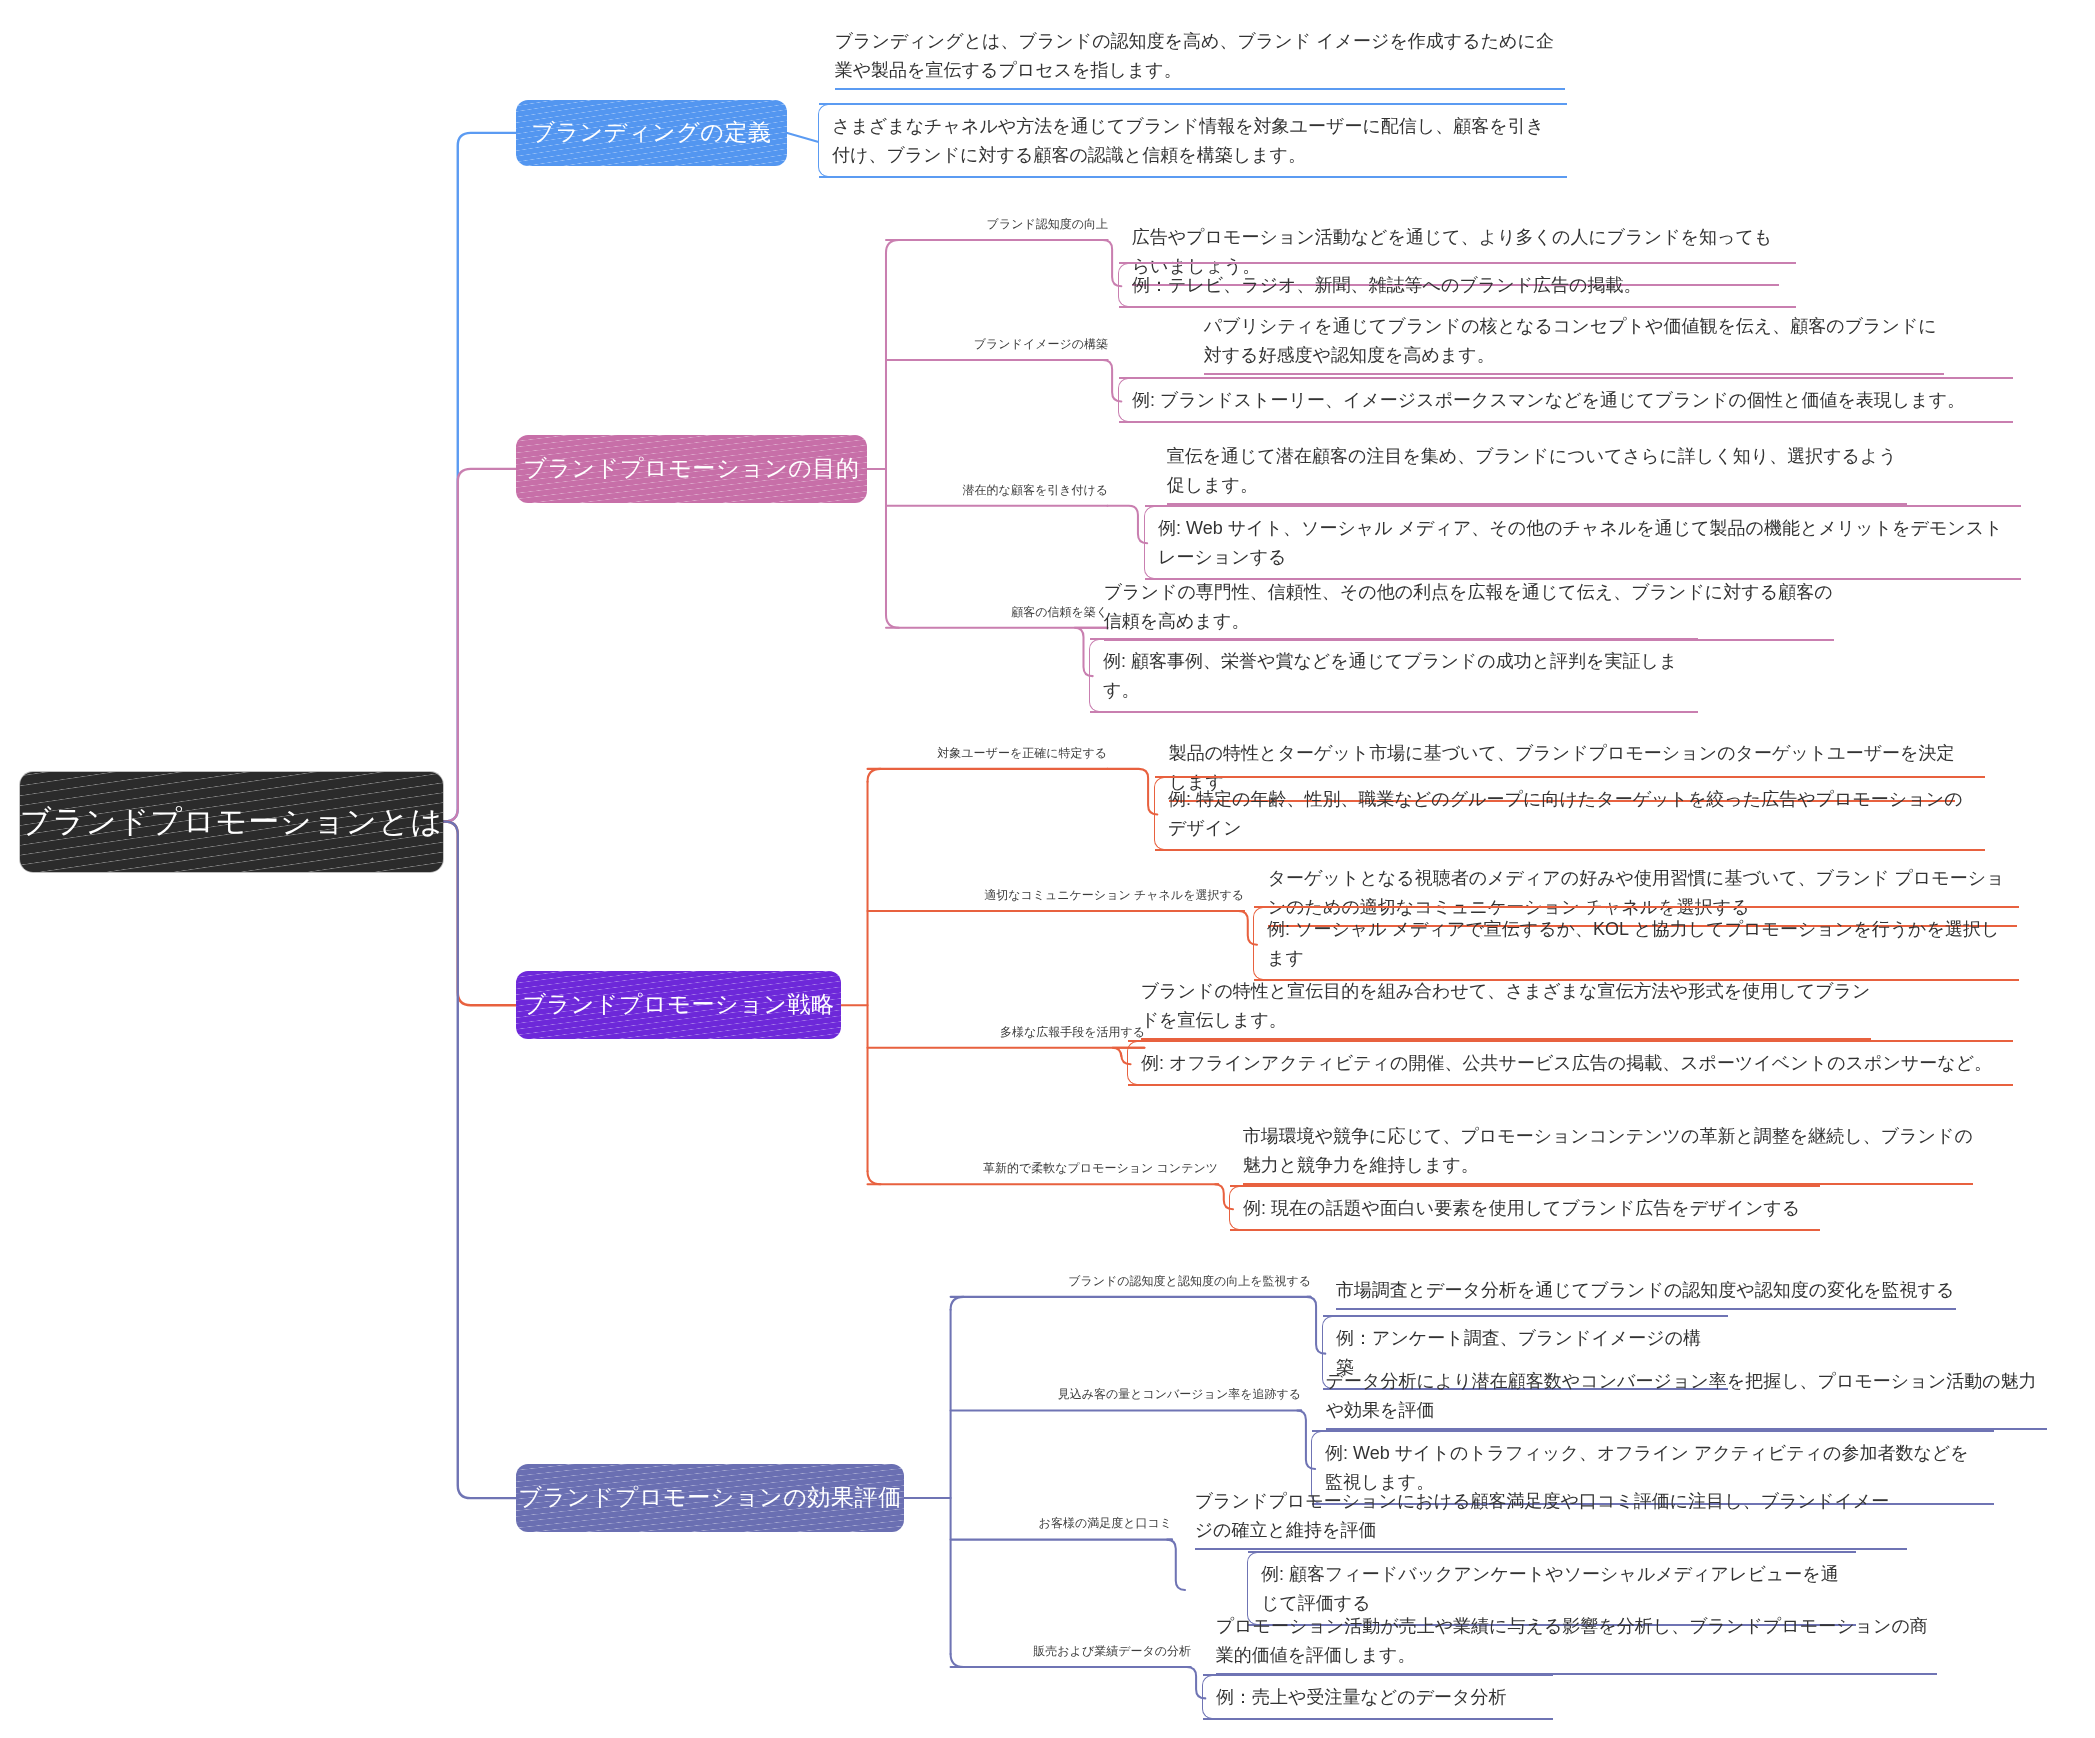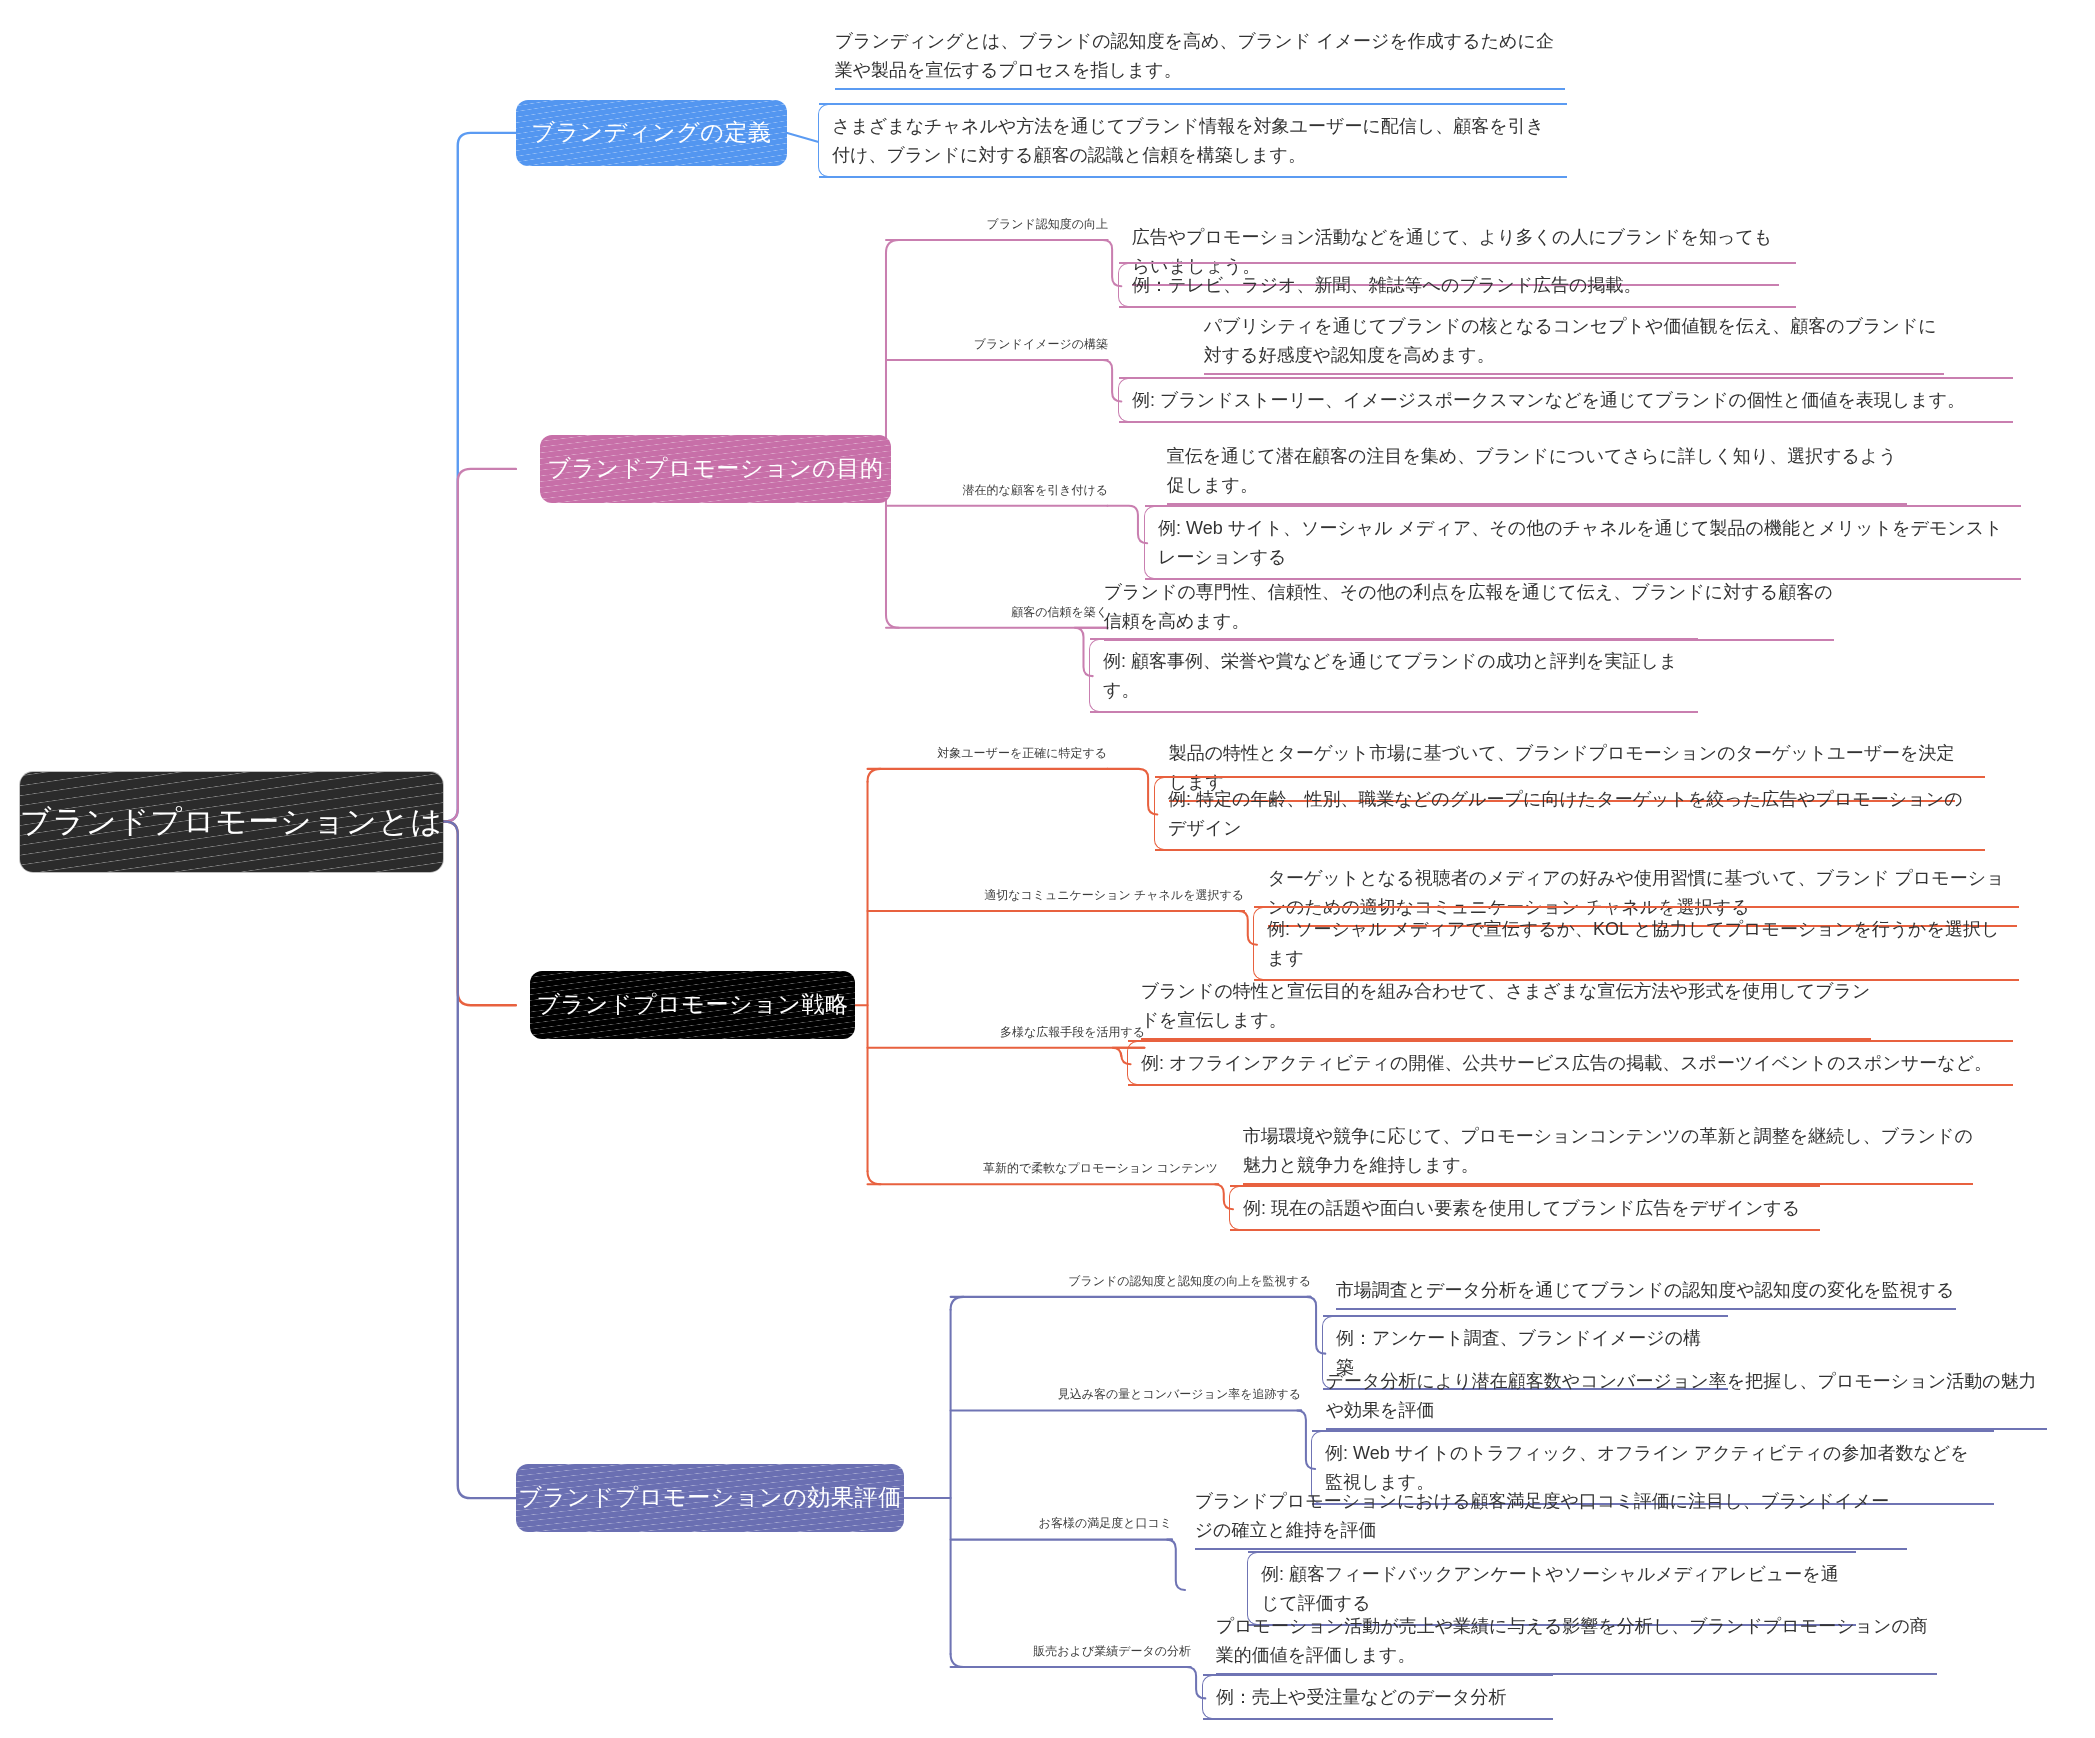--- a/index.html
+++ b/index.html
@@ -178,21 +178,21 @@
             <pattern id="h0" width="6" height="6" patternUnits="userSpaceOnUse" patternTransform="rotate(58)">
               <line x1="0" y1="0" x2="0" y2="6" stroke="#ffffff" stroke-width="1" stroke-opacity="0.40"></line>
             </pattern>
           </defs>
           <rect width="100" height="100" fill="url(#h0)"></rect>
         </svg>
         <span class="label">ブランディングの定義</span>
       </div>
       <div class="desc" style="left: 831px; top: 26px; width: 738px;"><span>ブランディングとは、ブランドの認知度を高め、ブランド イメージを作成するために企業や製品を宣伝するプロセスを指します。</span><span class="u" style="background: rgb(91, 155, 242);"></span></div>
       <div class="exbox" style="left: 818px; top: 104px; width: 749px; border-color: rgb(91, 155, 242);"><span class="cap top" style="background: rgb(91, 155, 242);"></span><span class="cap bot" style="background: rgb(91, 155, 242);"></span><span>さまざまなチャネルや方法を通じてブランド情報を対象ユーザーに配信し、顧客を引き付け、ブランドに対する顧客の認識と信頼を構築します。</span></div>
-      <div class="branch-node" style="left: 516px; top: 435px; width: 351px; height: 68px; background: rgb(199, 111, 168); margin-left: 24px;">
+      <div class="branch-node" style="left: 516px; top: 435px; width: 351px; height: 68px; background: rgb(199, 111, 168);">
         <svg class="hatch" viewBox="0 0 100 100" preserveAspectRatio="none">
           <defs>
             <pattern id="h1" width="6" height="6" patternUnits="userSpaceOnUse" patternTransform="rotate(58)">
               <line x1="0" y1="0" x2="0" y2="6" stroke="#ffffff" stroke-width="1" stroke-opacity="0.40"></line>
             </pattern>
           </defs>
           <rect width="100" height="100" fill="url(#h1)"></rect>
         </svg>
         <span class="label">ブランドプロモーションの目的</span>
       </div>
@@ -201,21 +201,21 @@
       <div class="topic2" style="left: 912px; top: 216px; width: 196px;"><span>ブランド認知度の向上</span></div>
       <div class="desc" style="left: 1162px; top: 311px; width: 748px; margin-left: 38px;"><span>パブリシティを通じてブランドの核となるコンセプトや価値観を伝え、顧客のブランドに対する好感度や認知度を高めます。</span><span class="u" style="background: rgb(201, 127, 176);"></span></div>
       <div class="exbox" style="left: 1118px; top: 378px; width: 895px; border-color: rgb(201, 127, 176);"><span class="cap top" style="background: rgb(201, 127, 176);"></span><span class="cap bot" style="background: rgb(201, 127, 176);"></span><span>例: ブランドストーリー、イメージスポークスマンなどを通じてブランドの個性と価値を表現します。</span></div>
       <div class="topic2" style="left: 892px; top: 336px; width: 216px;"><span>ブランドイメージの構築</span></div>
       <div class="desc" style="left: 1163px; top: 441px; width: 748px;"><span>宣伝を通じて潜在顧客の注目を集め、ブランドについてさらに詳しく知り、選択するよう促します。</span><span class="u" style="background: rgb(201, 127, 176);"></span></div>
       <div class="exbox" style="left: 1144px; top: 506px; width: 877px; border-color: rgb(201, 127, 176);"><span class="cap top" style="background: rgb(201, 127, 176);"></span><span class="cap bot" style="background: rgb(201, 127, 176);"></span><span>例: Web サイト、ソーシャル メディア、その他のチャネルを通じて製品の機能とメリットをデモンストレーションする</span></div>
       <div class="topic2" style="left: 875px; top: 482px; width: 233px;"><span>潜在的な顧客を引き付ける</span></div>
       <div class="desc" style="left: 1100px; top: 577px; width: 738px;"><span>ブランドの専門性、信頼性、その他の利点を広報を通じて伝え、ブランドに対する顧客の信頼を高めます。</span><span class="u" style="background: rgb(201, 127, 176);"></span></div>
       <div class="exbox" style="left: 1089px; top: 639px; width: 609px; border-color: rgb(201, 127, 176);"><span class="cap top" style="background: rgb(201, 127, 176);"></span><span class="cap bot" style="background: rgb(201, 127, 176);"></span><span>例: 顧客事例、栄誉や賞などを通じてブランドの成功と評判を実証します。</span></div>
       <div class="topic2" style="left: 950px; top: 604px; width: 158px;"><span>顧客の信頼を築く</span></div>
-      <div class="branch-node" style="left: 516px; top: 971px; width: 325px; height: 68px; background: #000000; margin-left: 14px;">
+      <div class="branch-node" style="left: 516px; top: 971px; width: 325px; height: 68px; background: #6d28d9;">
         <svg class="hatch" viewBox="0 0 100 100" preserveAspectRatio="none">
           <defs>
             <pattern id="h2" width="6" height="6" patternUnits="userSpaceOnUse" patternTransform="rotate(58)">
               <line x1="0" y1="0" x2="0" y2="6" stroke="#ffffff" stroke-width="1" stroke-opacity="0.40"></line>
             </pattern>
           </defs>
           <rect width="100" height="100" fill="url(#h2)"></rect>
         </svg>
         <span class="label">ブランドプロモーション戦略</span>
       </div>

